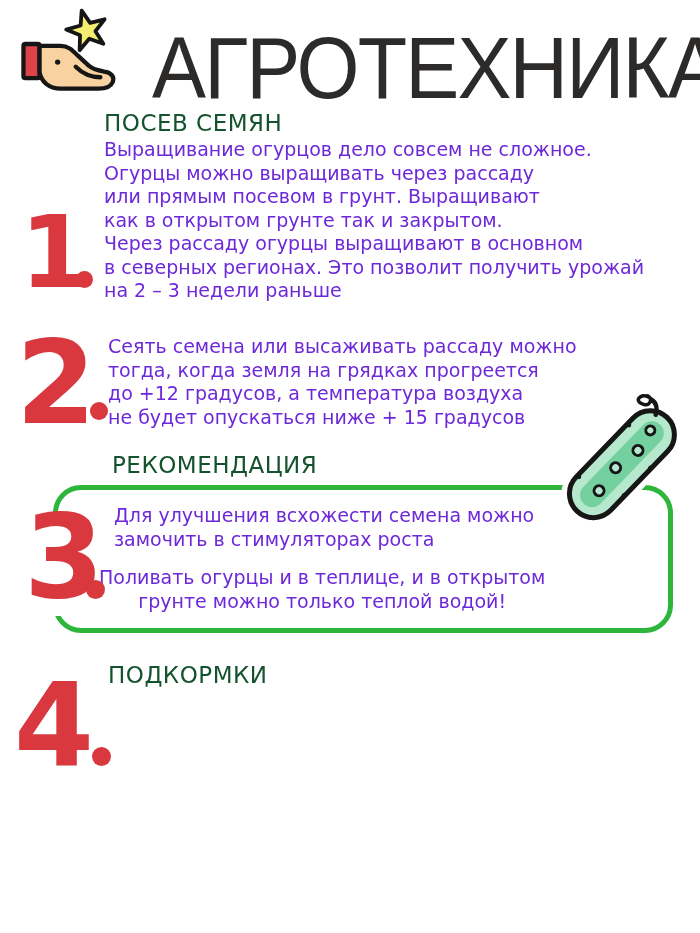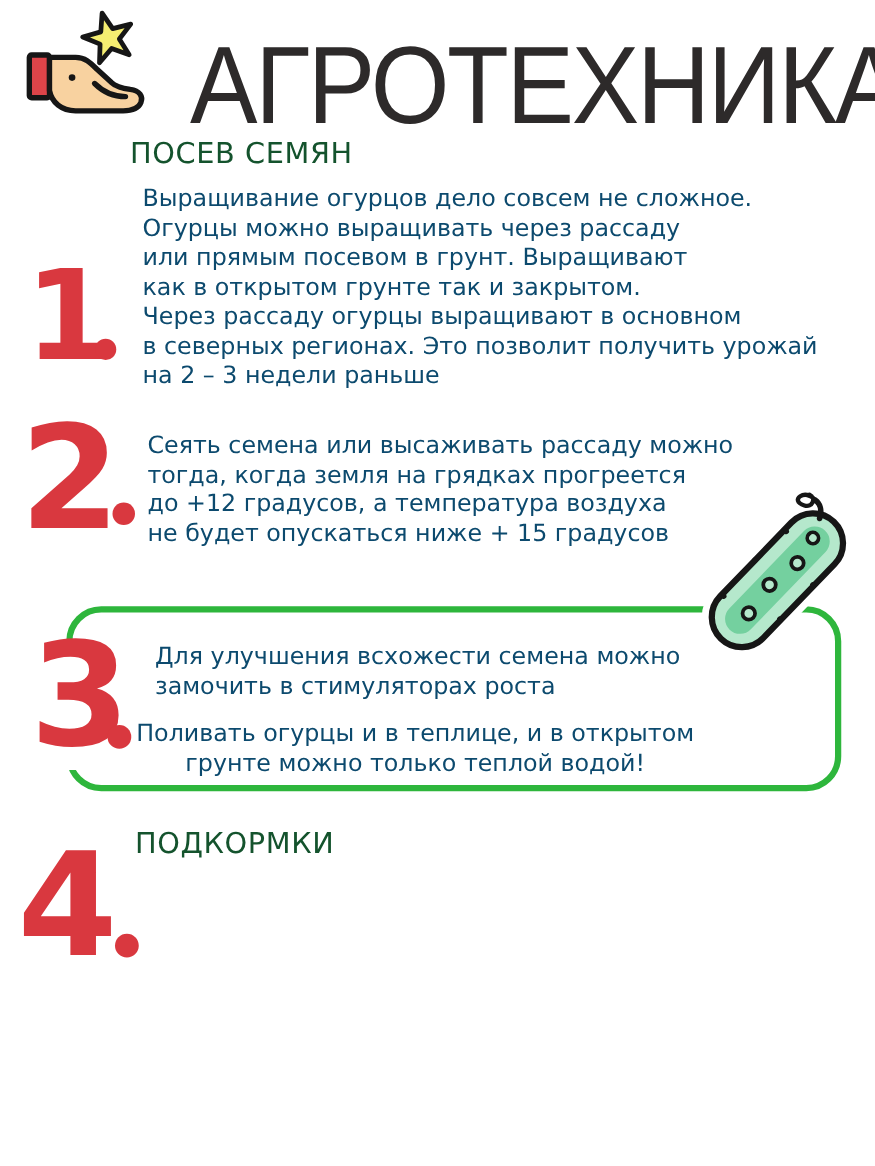--- a/index.html
+++ b/index.html
@@ -14,22 +14,22 @@
     font-family:"Liberation Sans",sans-serif;font-weight:400;font-size:88px;line-height:1;
     color:#2d2a2a;letter-spacing:-2px;white-space:nowrap;
     transform:scaleX(0.92);transform-origin:left top;
   }
   
   .h{
     position:absolute;margin:0;font-size:23px;font-weight:400;letter-spacing:.5px;
     color:#14532d;white-space:nowrap;
   }
   .body{
-    position:absolute;margin:10px;font-size:19px;line-height:23.5px;
-    white-space:pre-line;color:#0c4a6e;
+    position:absolute;margin:0;font-size:19px;line-height:23.5px;
+    white-space:pre-line;color:#6d28d9;
   }
   .h-sowing{left:104px;top:110px;}
   .p1{left:104px;top:138px;}
   .p2{left:108px;top:335px;}
   .h-rec{left:112px;top:452px;}
   .tip1{left:114px;top:504px;z-index:2;}
   .tip2{left:99px;top:566px;z-index:2;text-align:center;}
   .h-feed{left:108px;top:662px;}
   .p4{left:104px;top:695px;}
   
@@ -85,20 +85,21 @@
   <div class="bignum n1">1</div>
   <span class="numdot d1"></span>
 
   <p class="body p2">Сеять семена или высаживать рассаду можно
 тогда, когда земля на грядках прогреется
 до +12 градусов, а температура воздуха
 не будет опускаться ниже + 15 градусов</p>
   <div class="bignum n2">2</div>
   <span class="numdot d2"></span>
 
+  <h2 class="h h-rec">РЕКОМЕНДАЦИЯ</h2>
   <div class="rec-box"></div>
   <div class="n3-knockout"></div>
   <p class="body tip1">Для улучшения всхожести семена можно
 замочить в стимуляторах роста</p>
   <p class="body tip2">Поливать огурцы и в теплице, и в открытом
 грунте можно только теплой водой!</p>
   <div class="bignum n3">3</div>
   <span class="numdot d3"></span>
 
   <svg class="icon-cucumber" viewBox="0 0 152 140" aria-hidden="true">

